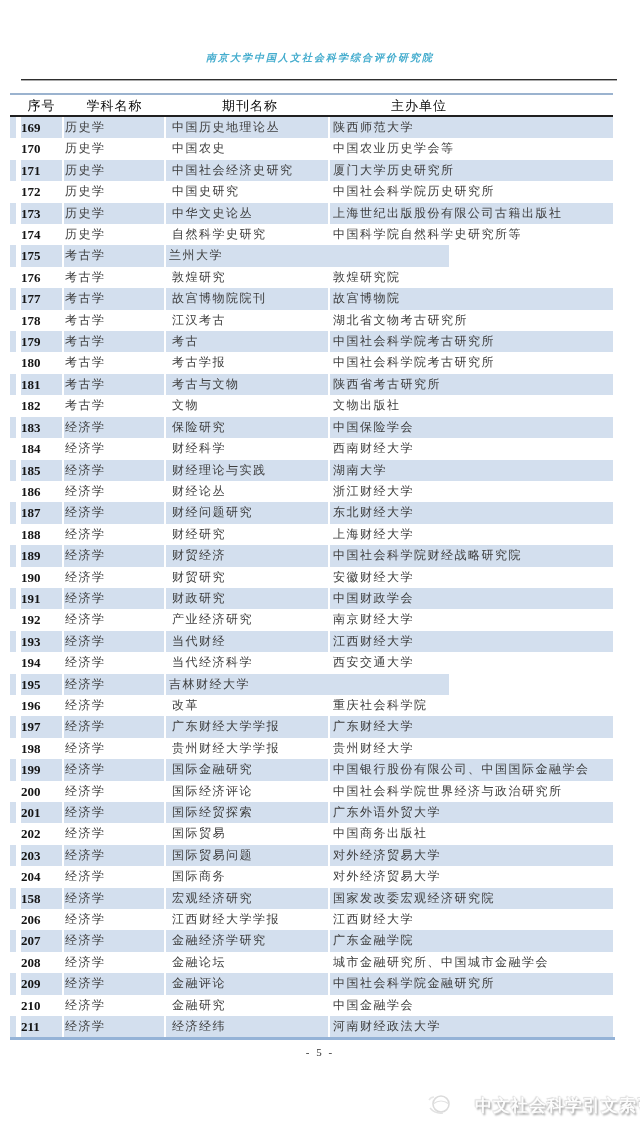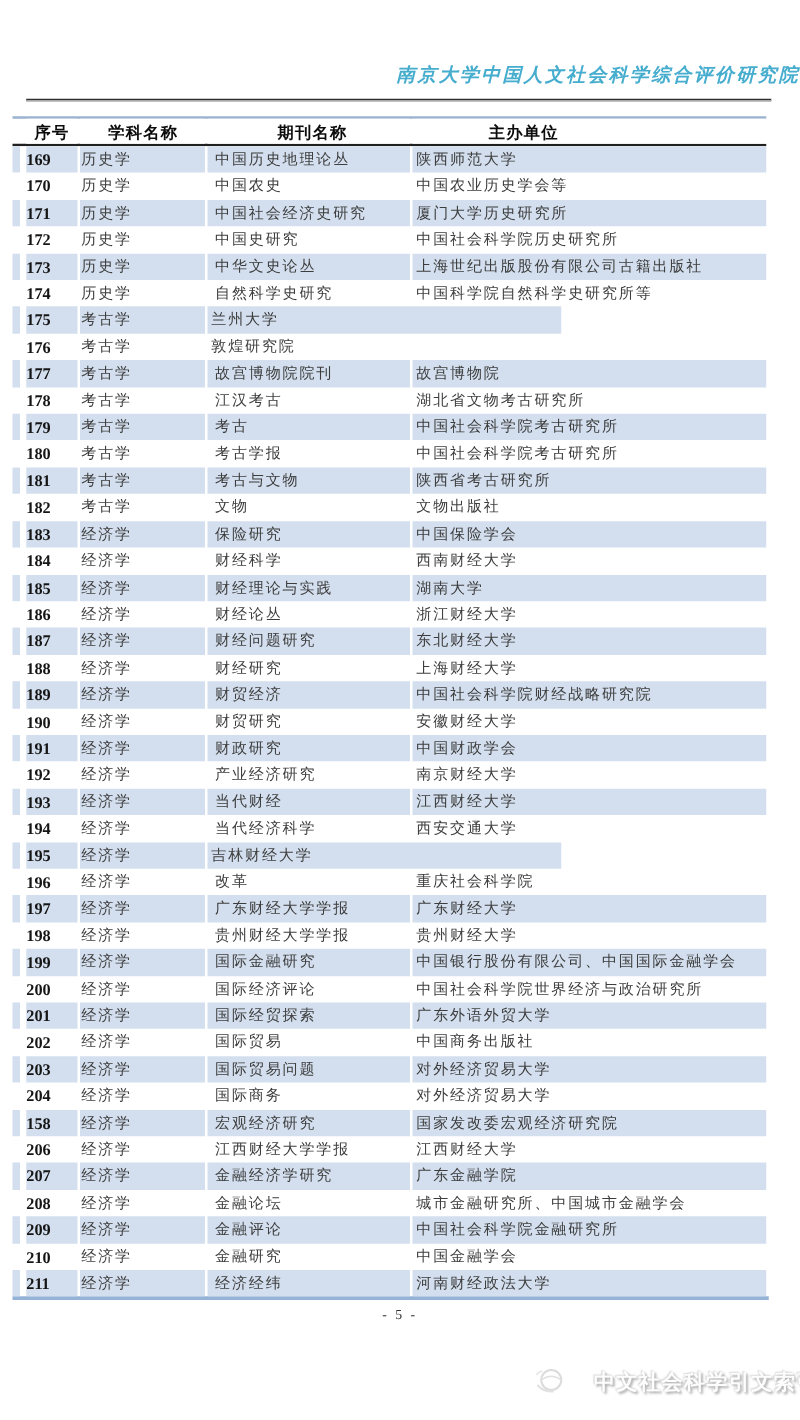--- a/index.html
+++ b/index.html
@@ -13,26 +13,26 @@
   html,body{background:#ffffff;}
   .page{
     position:relative;
     width:640px;height:1136px;
     background:#ffffff;
     overflow:hidden;
     font-family:"Liberation Serif", serif;
   }
   .doc-title{
     position:absolute;top:51px;left:0;width:100%;
-    text-align:right;
+    text-align:center;
     color:var(--title-color);
     font-family:"Liberation Serif", serif;
     font-weight:bold;
     font-style:italic;
-    font-size:15px;
+    font-size:10px;
     letter-spacing:2px;
   }
   .title-rule{
     position:absolute;left:21px;top:79px;width:596px;height:2px;
     background:#2e2e2e;
     border-bottom:1px solid #a9a9a9;
   }
   .journal-table{
     position:absolute;left:10px;top:93px;width:603px;
   }
@@ -60,21 +60,21 @@
   .t-row.alt .c-journal,
   .t-row.alt .c-org{background:var(--row-alt);}
   .t-head{
     height:24px;line-height:22px;
     border-top:2px solid var(--header-top);
     border-bottom:2px solid #202020;
     background:#ffffff;
   }
   .t-head .h-cell{
     font-family:"Liberation Sans", sans-serif;
-    font-weight:bold;font-size:13px;color:#0c0c0c;
+    font-weight:normal;font-size:13px;color:#0c0c0c;
     letter-spacing:1px;text-align:center;
     background:#fff !important;
   }
   .t-head .c-org{padding-right:108px;}
   .table-bottom{
     height:3px;background:var(--table-border);width:605px;
   }
   .page-number{
     position:absolute;top:1046px;left:0;width:100%;
     text-align:center;
@@ -156,20 +156,21 @@
         <div class="t-row alt">
           <div class="bleed"></div>
           <div class="c-no">175</div>
           <div class="c-disc">考古学</div>
           <div class="c-org">兰州大学</div>
         </div>
         <div class="t-row">
           <div class="bleed"></div>
           <div class="c-no">176</div>
           <div class="c-disc">考古学</div>
+          <div class="c-journal">敦煌研究</div>
           <div class="c-org">敦煌研究院</div>
         </div>
         <div class="t-row alt">
           <div class="bleed"></div>
           <div class="c-no">177</div>
           <div class="c-disc">考古学</div>
           <div class="c-journal">故宫博物院院刊</div>
           <div class="c-org">故宫博物院</div>
         </div>
         <div class="t-row">

